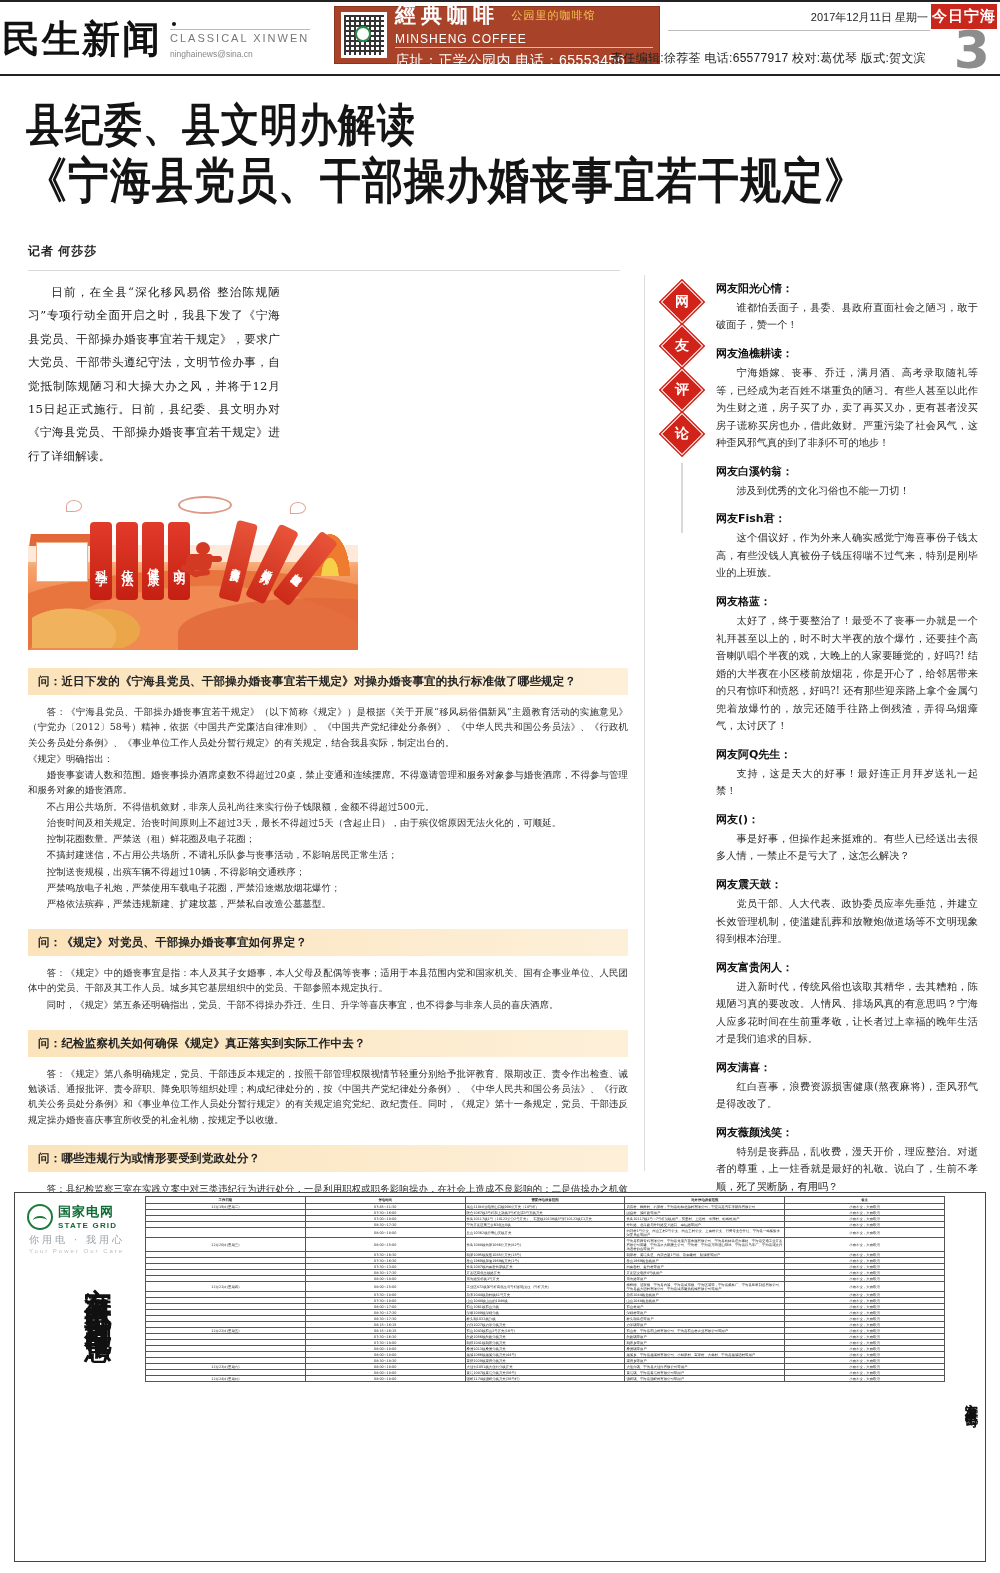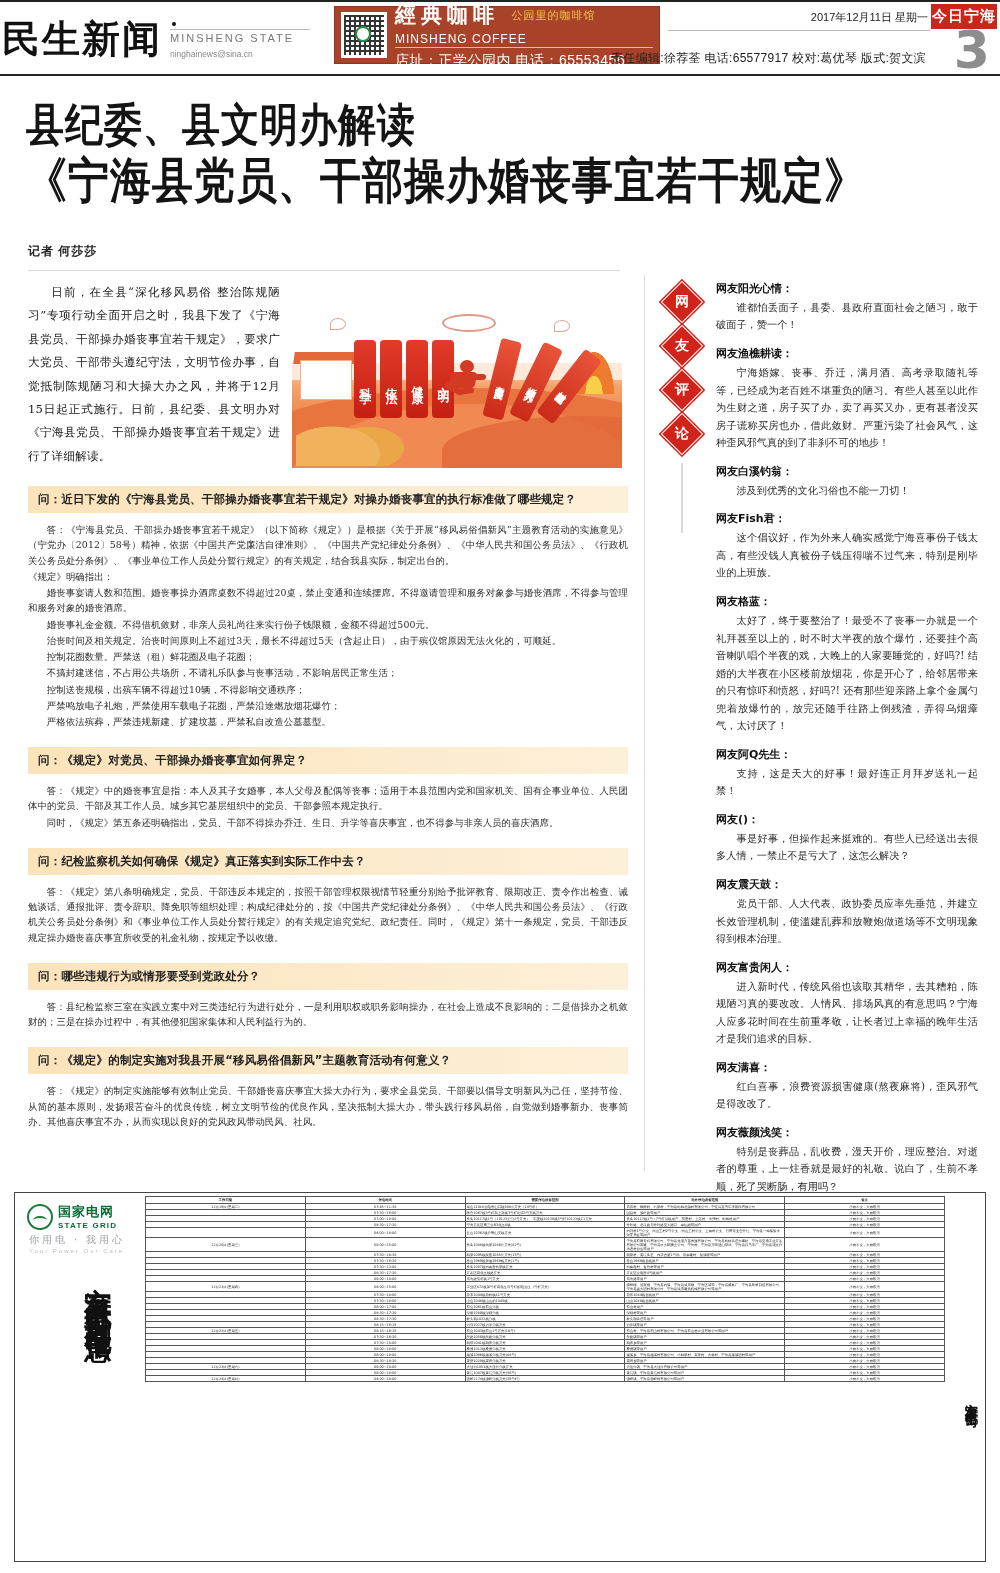--- a/index.html
+++ b/index.html
@@ -83,21 +83,21 @@
   .body-wrap { position:relative; margin-top:10px; }
   .col-left  { position:absolute; left:28px; top:0; width:600px; }
   .col-right { position:absolute; left:660px; top:0; width:318px; }
   .vdivider  { position:absolute; left:644px; top:-6px; width:1px; height:896px; background:#dcdcdc; }
 
   
   .lead { width:252px; font-size:11.6px; line-height:2.02; text-align:justify; color:#1a1a1a;
           font-family:"DejaVu Serif","Liberation Serif",serif; letter-spacing:.2px; }
   .lead-indent { text-indent:2em; }
 
-  .lead-row { display:flex; gap:12px; align-items:flex-end; }
+  .lead-row { display:flex; gap:12px; align-items:flex-start;flex-direction:column; }
 
   
   .illus {
     position:relative; width:330px; height:170px; overflow:hidden;
     background:linear-gradient(#fdfdfd 0%, #fdfaf6 30%, #f6a26a 52%, #ec7a44 78%, #e2683a 100%);
   }
   .ill-sky{ position:absolute; inset:0; background:linear-gradient(#ffffff 0 38%, #ffe9da 38% 48%, transparent 48%); }
   .ill-hill{ position:absolute; left:-40px; bottom:-30px; width:440px; height:110px;
     background:radial-gradient(ellipse at 50% 100%, #f08a52 0 60%, #e8753e 61% 100%); border-radius:50% 50% 0 0; }
   .ill-hill2{ position:absolute; left:150px; bottom:-18px; width:280px; height:70px;
@@ -214,21 +214,21 @@
 <body>
 
 <div class="page">
 
   <div class="masthead">
     <div class="mh-line-top"></div>
 
     <div class="mh-title">民生新闻</div>
     <div class="mh-dot"></div>
     <div class="mh-rule"></div>
-    <div class="mh-pinyin">MINSHENG  STATE</div>
+    <div class="mh-pinyin">CLASSICAL  XINWEN</div>
     <div class="mh-email">ninghainews@sina.cn</div>
 
     <div class="ad-coffee">
       <div class="qr"></div>
       <div class="coffee-txt">
         <div>
           <span class="coffee-cn">經典咖啡</span>
           <span class="coffee-sub">公园里的咖啡馆</span>
         </div>
         <div class="coffee-en">MINSHENG COFFEE</div>
@@ -292,21 +292,21 @@
 
           <div class="ill-wheat"></div>
         </div>
       </div>
 
       <div class="qbar">问：近日下发的《宁海县党员、干部操办婚丧事宜若干规定》对操办婚丧事宜的执行标准做了哪些规定？</div>
       <div class="ans">
         <p>答：《宁海县党员、干部操办婚丧事宜若干规定》（以下简称《规定》）是根据《关于开展“移风易俗倡新风”主题教育活动的实施意见》（宁党办〔2012〕58号）精神，依据《中国共产党廉洁自律准则》、《中国共产党纪律处分条例》、《中华人民共和国公务员法》、《行政机关公务员处分条例》、《事业单位工作人员处分暂行规定》的有关规定，结合我县实际，制定出台的。</p>
         <p class="noind">《规定》明确指出：</p>
         <p>婚丧事宴请人数和范围。婚丧事操办酒席桌数不得超过20桌，禁止变通和连续摆席。不得邀请管理和服务对象参与婚丧酒席，不得参与管理和服务对象的婚丧酒席。</p>
-        <p>婚丧事礼金金额。不得借机敛财，非亲人员礼尚往来实行份子钱限额，金额不得超过500元。</p>
+        <p>不占用公共场所。不得借机敛财，非亲人员礼尚往来实行份子钱限额，金额不得超过500元。</p>
         <p>治丧时间及相关规定。治丧时间原则上不超过3天，最长不得超过5天（含起止日），由于殡仪馆原因无法火化的，可顺延。</p>
         <p>控制花圈数量。严禁送（租）鲜花圈及电子花圈；</p>
         <p>不搞封建迷信，不占用公共场所，不请礼乐队参与丧事活动，不影响居民正常生活；</p>
         <p>控制送丧规模，出殡车辆不得超过10辆，不得影响交通秩序；</p>
         <p>严禁鸣放电子礼炮，严禁使用车载电子花圈，严禁沿途燃放烟花爆竹；</p>
         <p>严格依法殡葬，严禁违规新建、扩建坟墓，严禁私自改造公墓墓型。</p>
       </div>
 
       <div class="qbar">问：《规定》对党员、干部操办婚丧事宜如何界定？</div>
       <div class="ans">

